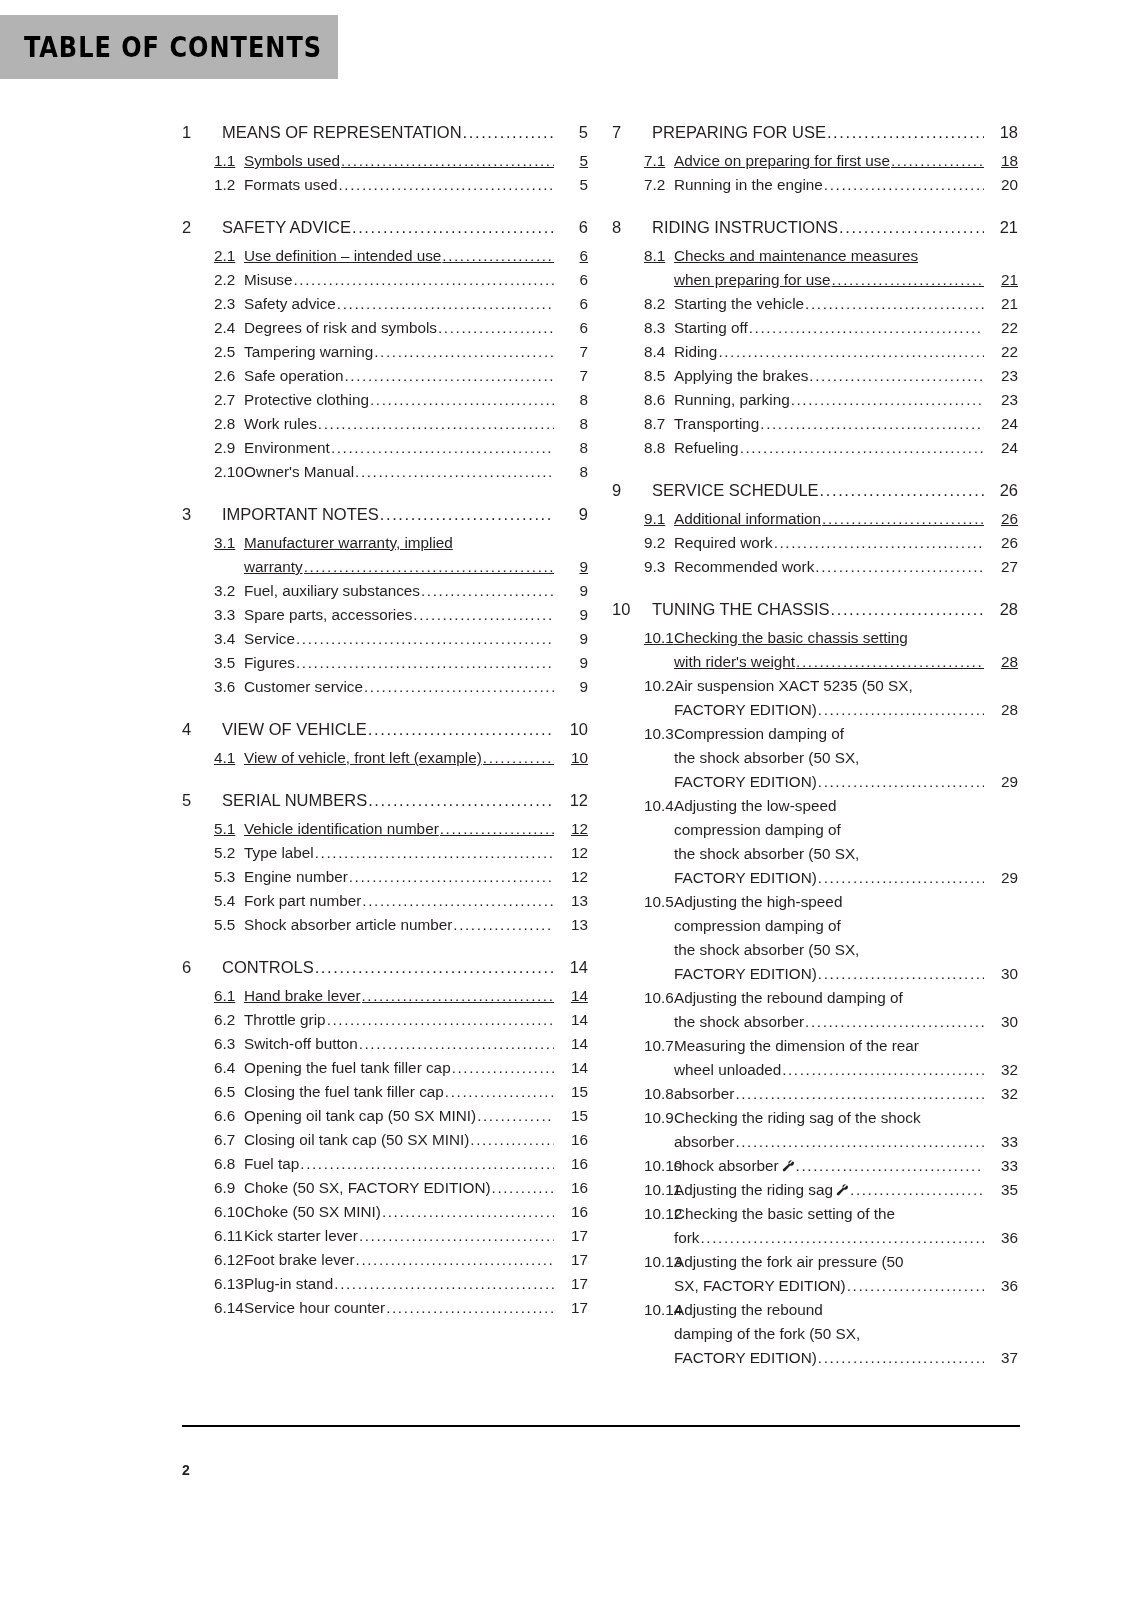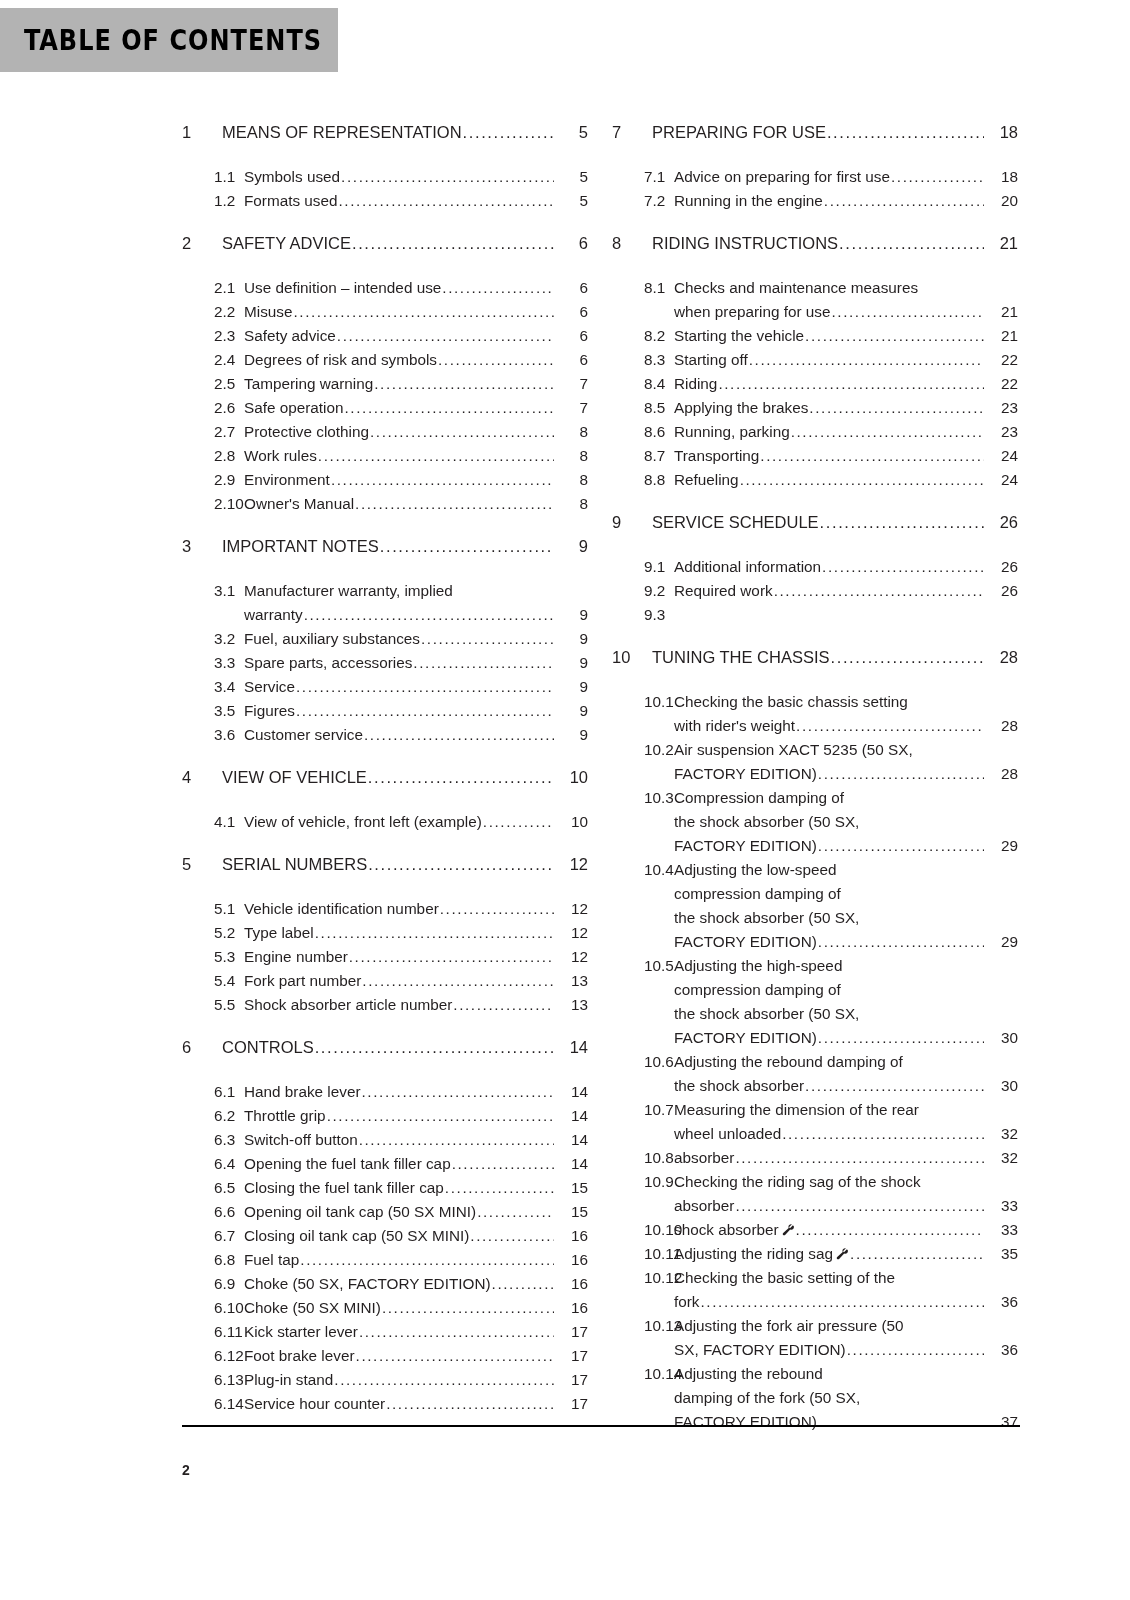--- a/index.html
+++ b/index.html
@@ -13,21 +13,21 @@
     height: 1600px;
     background: #ffffff;
     font-family: "Liberation Sans", sans-serif;
     overflow: hidden;
   }
 
   
   .header-banner {
     position: absolute;
     left: 0;
-    top: 8px;
+    top: 15px;
     width: 338px;
     height: 64px;
     background: #b3b3b3;
     display: flex;
     align-items: center;
   }
   .header-title {
     font-family: "DejaVu Sans Condensed", "Liberation Sans Narrow", "Liberation Sans", sans-serif;
     font-weight: bold;
     font-size: 29px;
@@ -62,21 +62,21 @@
   .entry.lvl1 {
     font-size: 16.5px;
     line-height: 25px;
     margin-top: 18px;
   }
   .entry.lvl1:first-child { margin-top: 0; }
   .entry.lvl2 {
     font-size: 15.3px;
     line-height: 24px;
   }
-  .entry.lvl2.first-sub { margin-top: 20px; }
+  .entry.lvl2.first-sub { margin-top: 4px; text-decoration: underline; }
 
   .num {
     flex: 0 0 auto;
     text-align: left;
     white-space: nowrap;
   }
   .entry.lvl1 > .num { width: 40px; }
   .entry.lvl2 > .num { width: 62px; padding-left: 32px; box-sizing: border-box; }
 
   .body {
@@ -753,20 +753,27 @@
           <div class="body">
             <div class="line">
               <span class="txt">Required work</span>
               <span class="leader"></span>
               <span class="pg">26</span>
             </div>
           </div>
         </div>
         <div class="entry lvl2">
           <div class="num">9.3</div>
+          <div class="body">
+            <div class="line">
+              <span class="txt">Recommended work</span>
+              <span class="leader"></span>
+              <span class="pg">27</span>
+            </div>
+          </div>
         </div>
         <div class="entry lvl1">
           <div class="num">10</div>
           <div class="body">
             <div class="line">
               <span class="txt">TUNING THE CHASSIS</span>
               <span class="leader"></span>
               <span class="pg">28</span>
             </div>
           </div>

